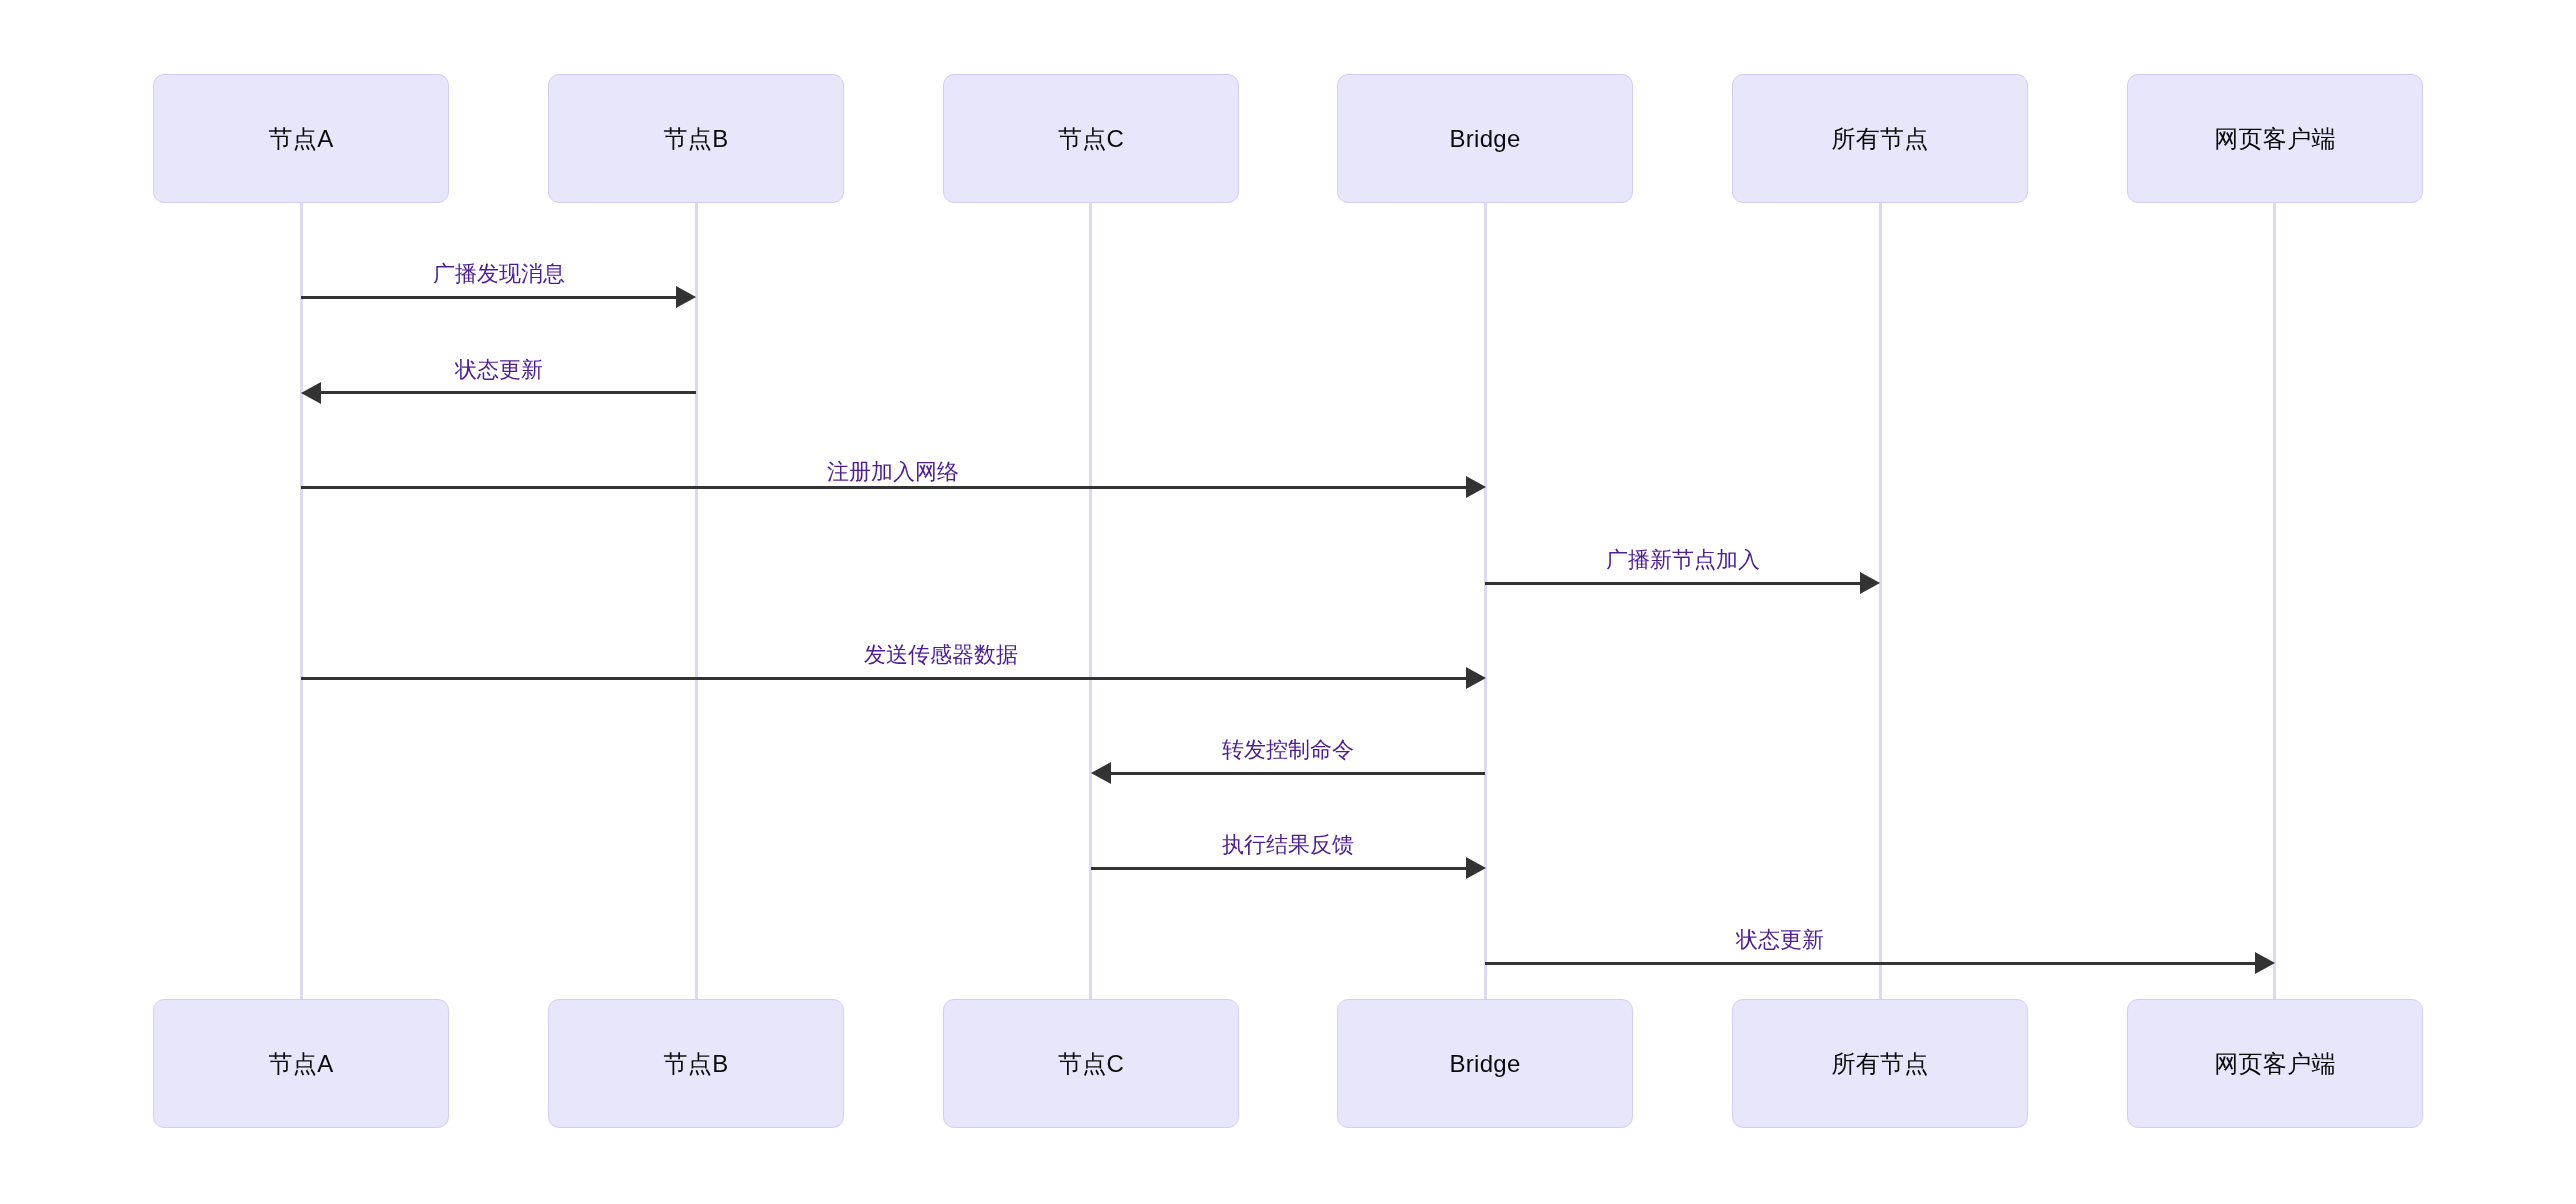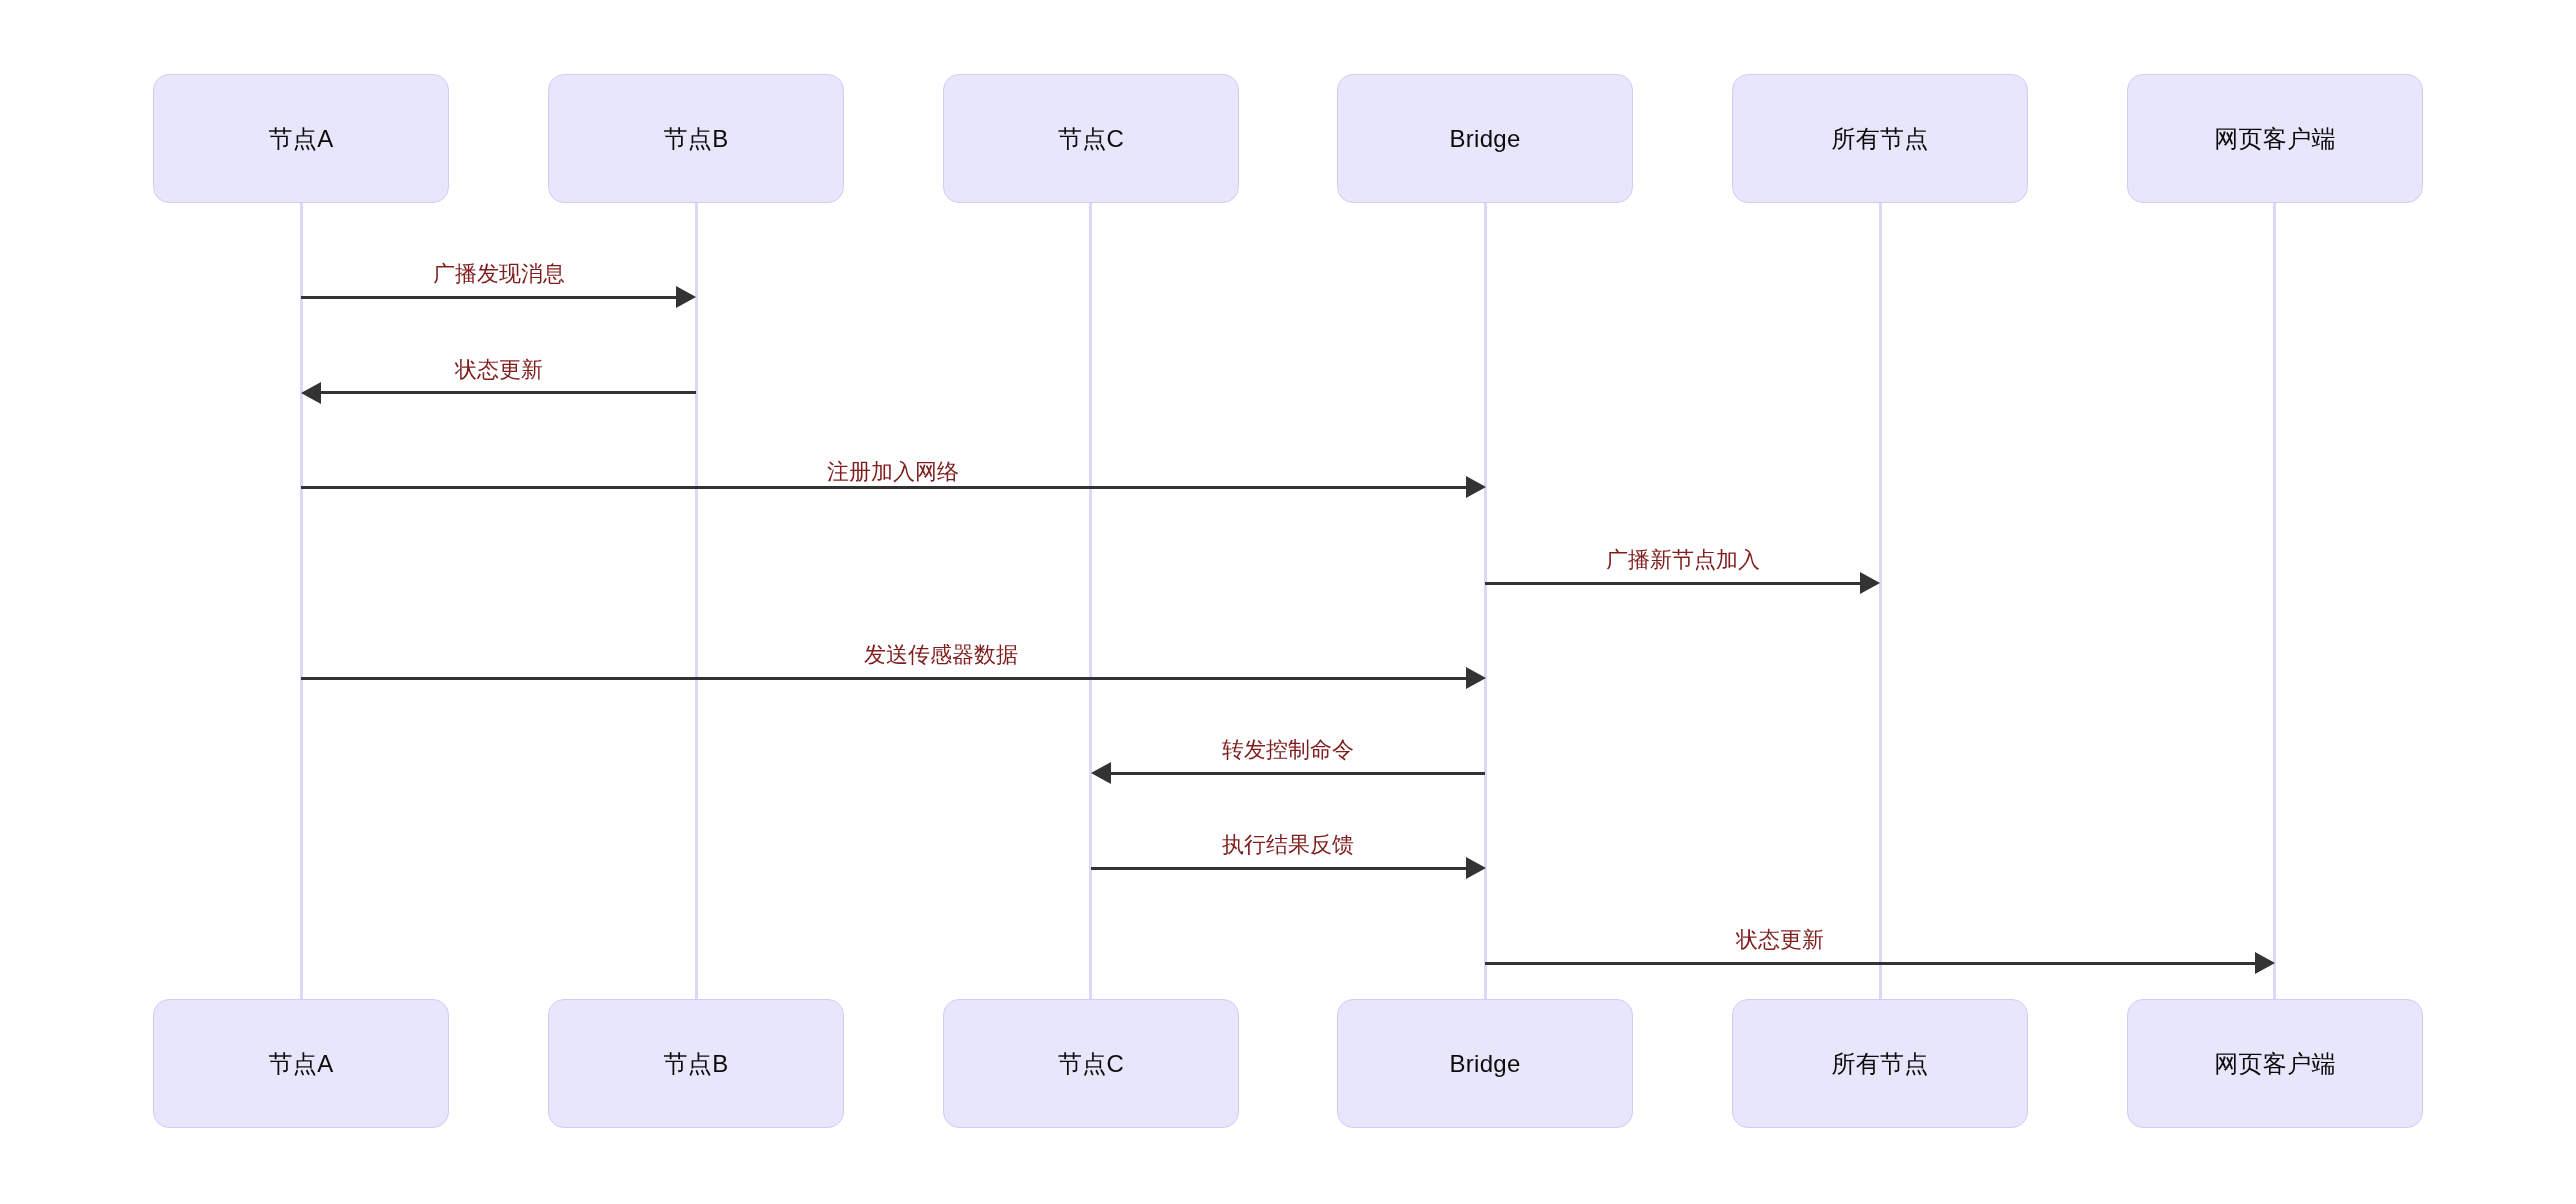--- a/index.html
+++ b/index.html
@@ -3,21 +3,21 @@
 <meta charset="utf-8">
 <style>
   html,body{margin:0;padding:0;background:#ffffff;}
   body{font-family:"Liberation Sans","DejaVu Sans",sans-serif;}
   #stage{position:relative;width:2576px;height:1204px;background:#ffffff;overflow:hidden;}
   .actor-box{
     position:absolute;
     box-sizing:border-box;
     background:#e8e6fb;
     border:1.3px solid #d4ccf5;
-    border-radius:16px;
+    border-radius:11px;
     display:flex;
     align-items:center;
     justify-content:center;
     color:#0b0b0b;
     font-size:24px;
     letter-spacing:0.3px;
   }
   .lifeline{
     position:absolute;
     width:2.6px;
@@ -31,21 +31,21 @@
   .arrow-head{
     position:absolute;
     width:0;height:0;
     border-top:11.2px solid transparent;
     border-bottom:11.2px solid transparent;
   }
   .arrow-head.right{border-left:20px solid #333333;}
   .arrow-head.left{border-right:20px solid #333333;}
   .msg-label{
     position:absolute;
-    color:#7f1d1d;
+    color:#4c1d95;
     font-size:22px;
     white-space:nowrap;
     transform:translateX(-50%);
     text-align:center;
   }
 </style>
 </head>
 <body>
 
 <div id="stage">

